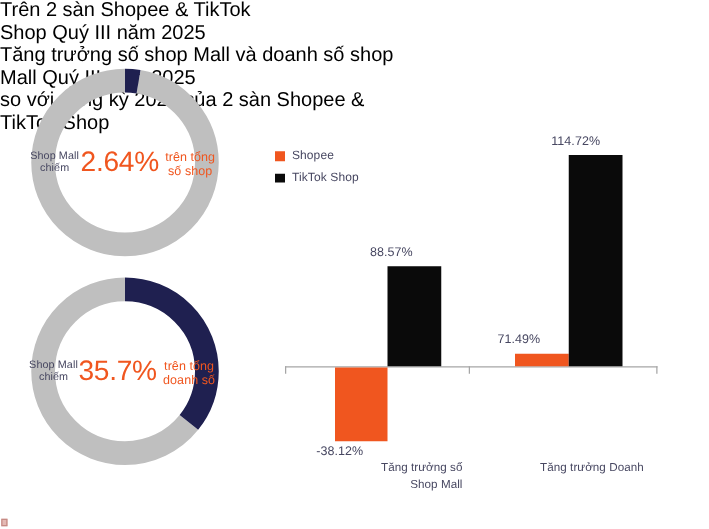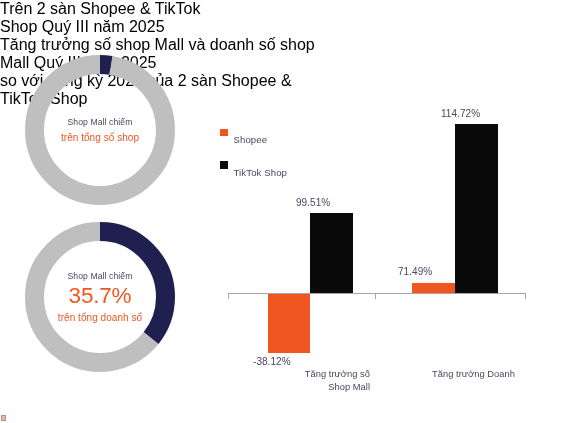--- a/index.html
+++ b/index.html
@@ -12,22 +12,22 @@
   #stage { position: relative; width: 567px; height: 423px; background: #fff; }
   #title-left  { left: 4px;   top: 12px; width: 232px; }
   #title-right { left: 238px; top: 12px; width: 325px; }
 
   
   .donut-wrap { position: absolute; }
   .donut-wrap svg { display: block; }
   .donut-center {
     position: absolute; left: 0; top: 0;
     width: 100%; height: 100%;
-    display: flex; flex-direction: column;
-    align-items: center; justify-content: center;
+    display: flex; flex-direction: row;
+    align-items: center; justify-content: space-between;
     text-align: center;
   }
   .dc-top {
     color: #474761;
     font-size: 8.6px;
     letter-spacing: 0.1px;
     margin-bottom: 2px;
   }
   .dc-big {
     color: #F0561F;
@@ -59,21 +59,20 @@
   .legend-swatch {
     width: 7.5px; height: 7.5px;
     margin-right: 6px;
     flex: 0 0 auto;
   }
   .legend-label {
     color: #474761;
     font-size: 9.6px;
     letter-spacing: 0.1px;
     line-height: 10px;
-    margin-top: 15px;
   }
 
   .bar { position: absolute; }
   .bar-value {
     position: absolute;
     color: #474761;
     font-size: 10px;
     text-align: left;
     white-space: nowrap;
     letter-spacing: 0.05px;
@@ -122,20 +121,21 @@
 
   <div class="donut-wrap" id="donut-1">
     <svg width="154" height="154" viewBox="0 0 154 154">
 
       <circle cx="77" cy="77" r="65.5" fill="none" stroke="#BFBFBF" stroke-width="19" stroke-dasharray="400.6 411.5" stroke-dashoffset="-10.9" transform="rotate(-90 77 77)"></circle>
 
       <circle cx="77" cy="77" r="65.5" fill="none" stroke="#1F2050" stroke-width="19" stroke-dasharray="10.9 411.5" stroke-dashoffset="0" transform="rotate(-90 77 77)"></circle>
     </svg>
     <div class="donut-center">
       <div class="dc-top">Shop Mall chiếm</div>
+      <div class="dc-big">2.64%</div>
       <div class="dc-bot">trên tổng số shop</div>
     </div>
   </div>
 
   <div class="donut-wrap" id="donut-2">
     <svg width="154" height="154" viewBox="0 0 154 154">
 
       <circle cx="77" cy="77" r="65.5" fill="none" stroke="#BFBFBF" stroke-width="19" stroke-dasharray="264.6 411.5" stroke-dashoffset="-146.9" transform="rotate(-90 77 77)"></circle>
 
       <circle cx="77" cy="77" r="65.5" fill="none" stroke="#1F2050" stroke-width="19" stroke-dasharray="146.9 411.5" stroke-dashoffset="0" transform="rotate(-90 77 77)"></circle>
@@ -162,21 +162,21 @@
 
     <div class="axis-line" style="left:16px; top:241px; width:298px;"></div>
     <div class="axis-tick" style="left:16px; top:241px; height:6px;"></div>
     <div class="axis-tick" style="left:163px; top:241px; height:6px;"></div>
     <div class="axis-tick" style="left:313px; top:241px; height:6px;"></div>
 
     <div class="bar" style="left:56px; top:242px; width:42px; height:59px; background:#F0561F;"></div>
     <div class="bar-value" style="left:41px; top:304px; width:72px;">-38.12%</div>
 
     <div class="bar" style="left:98px; top:161px; width:43px; height:80px; background:#0A0A0A;"></div>
-    <div class="bar-value" style="left:84px; top:145px; width:72px;">99.51%</div>
+    <div class="bar-value" style="left:84px; top:145px; width:72px;">88.57%</div>
 
     <div class="bar" style="left:200px; top:231px; width:43px; height:10px; background:#F0561F;"></div>
     <div class="bar-value" style="left:186px; top:214px; width:72px;">71.49%</div>
 
     <div class="bar" style="left:243px; top:72px; width:43px; height:169px; background:#0A0A0A;"></div>
     <div class="bar-value" style="left:229px; top:56px; width:72px;">114.72%</div>
 
     <div class="cat-label" style="left:40px; top:316px; width:118px;">
       <div>Tăng trưởng số</div>
       <div>Shop Mall</div>

